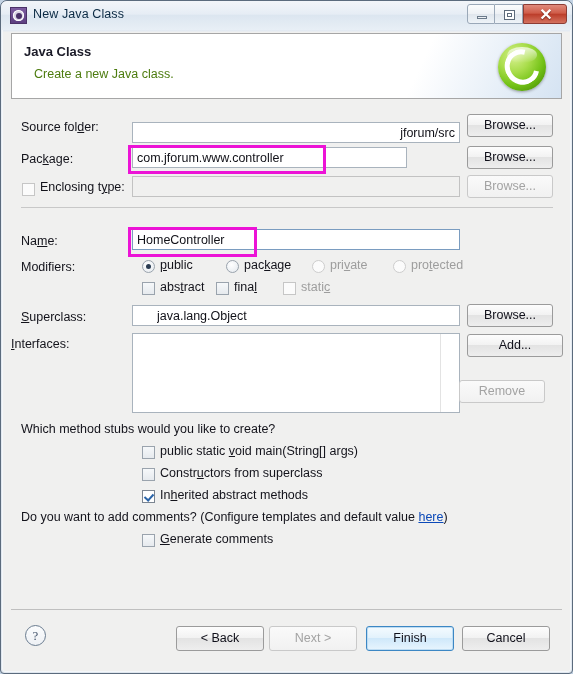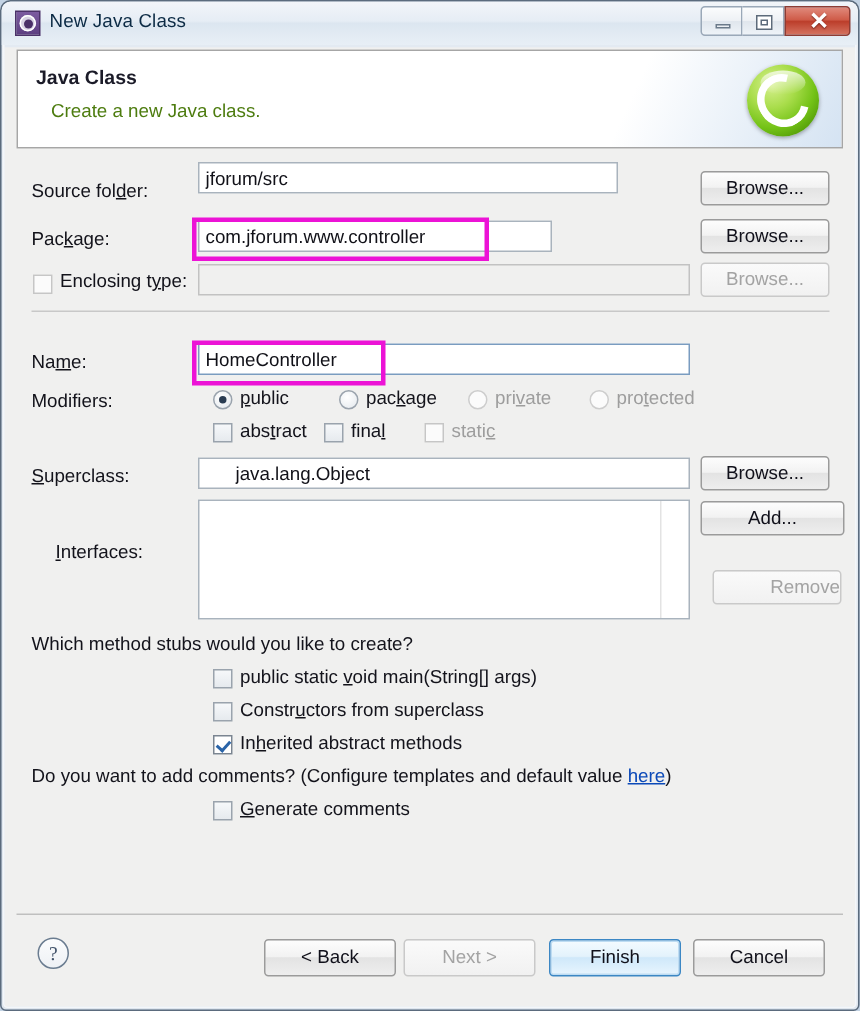--- a/index.html
+++ b/index.html
@@ -359,25 +359,25 @@
       <div class="sphere">
           <div class="ring"></div>
           <div class="gloss"></div>
         </div>
     </div>
   </div>
 
   <div class="content">
 
     <div class="label" style="left:10px; top:20px;">Source fol<u>d</u>er:</div>
-    <input class="field" style="left: 121px; top: 8px; width: 280px;" value="jforum/src">
+    <input class="field" style="left: 121px; top: 22px; width: 328px; text-align: right;" value="jforum/src">
     <div class="btn" style="left:456px; top:14px; width:86px;">Browse...</div>
 
     <div class="label" style="left:10px; top:52px;">Pac<u>k</u>age:</div>
-    <input class="field" style="left: 121px; top: 47px; width: 236px;" value="com.jforum.www.controller">
+    <input class="field" style="left: 121px; top: 47px; width: 275px;" value="com.jforum.www.controller">
     <div class="btn" style="left:456px; top:46px; width:86px;">Browse...</div>
 
     <span class="cb disabled" style="left:11px; top:83px;"></span>
     <div class="label muted" style="left:29px; top:80px; color:#13131b;">Enclosing t<u>y</u>pe:</div>
     <input class="field disabled" style="left: 121px; top: 76px; width: 328px;" disabled="" value="">
     <div class="btn disabled" style="left:456px; top:75px; width:86px;">Browse...</div>
 
     <div class="sep" style="left:10px; top:107px; width:532px;"></div>
 
     <div class="label" style="left:10px; top:134px;">Na<u>m</u>e:</div>
@@ -403,26 +403,26 @@
     <span class="cb" style="left:205px; top:182px;"></span>
     <div class="label" style="left:223px; top:180px;">fina<u>l</u></div>
 
     <span class="cb disabled" style="left:272px; top:182px;"></span>
     <div class="label muted" style="left:290px; top:180px;">stati<u>c</u></div>
 
     <div class="label" style="left:10px; top:210px;"><u>S</u>uperclass:</div>
     <input class="field" style="left: 121px; top: 205px; width: 328px; padding-left: 24px;" value="java.lang.Object">
     <div class="btn" style="left:456px; top:204px; width:86px;">Browse...</div>
 
-    <div class="label" style="left:26px; top:237px;margin-top:24px;"><u>I</u>nterfaces:</div>
+    <div class="label" style="left:0; top:237px;"><u>I</u>nterfaces:</div>
     <div class="listbox" style="left:121px; top:233px; width:328px; height:80px;">
       <div class="divider"></div>
     </div>
     <div class="btn" style="left:456px; top:234px; width:96px;">Add...</div>
-    <div class="btn disabled" style="left:464px; top:280px; width:86px;text-align:right;">Remove</div>
+    <div class="btn disabled" style="left:448px; top:280px; width:86px;">Remove</div>
 
     <div class="label" style="left:10px; top:322px;">Which method stubs would you like to create?</div>
 
     <span class="cb" style="left:131px; top:346px;"></span>
     <div class="label" style="left:149px; top:344px;">public static <u>v</u>oid main(String[] args)</div>
 
     <span class="cb" style="left:131px; top:368px;"></span>
     <div class="label" style="left:149px; top:366px;">Constr<u>u</u>ctors from superclass</div>
 
     <span class="cb checked" style="left:131px; top:390px;"></span>

